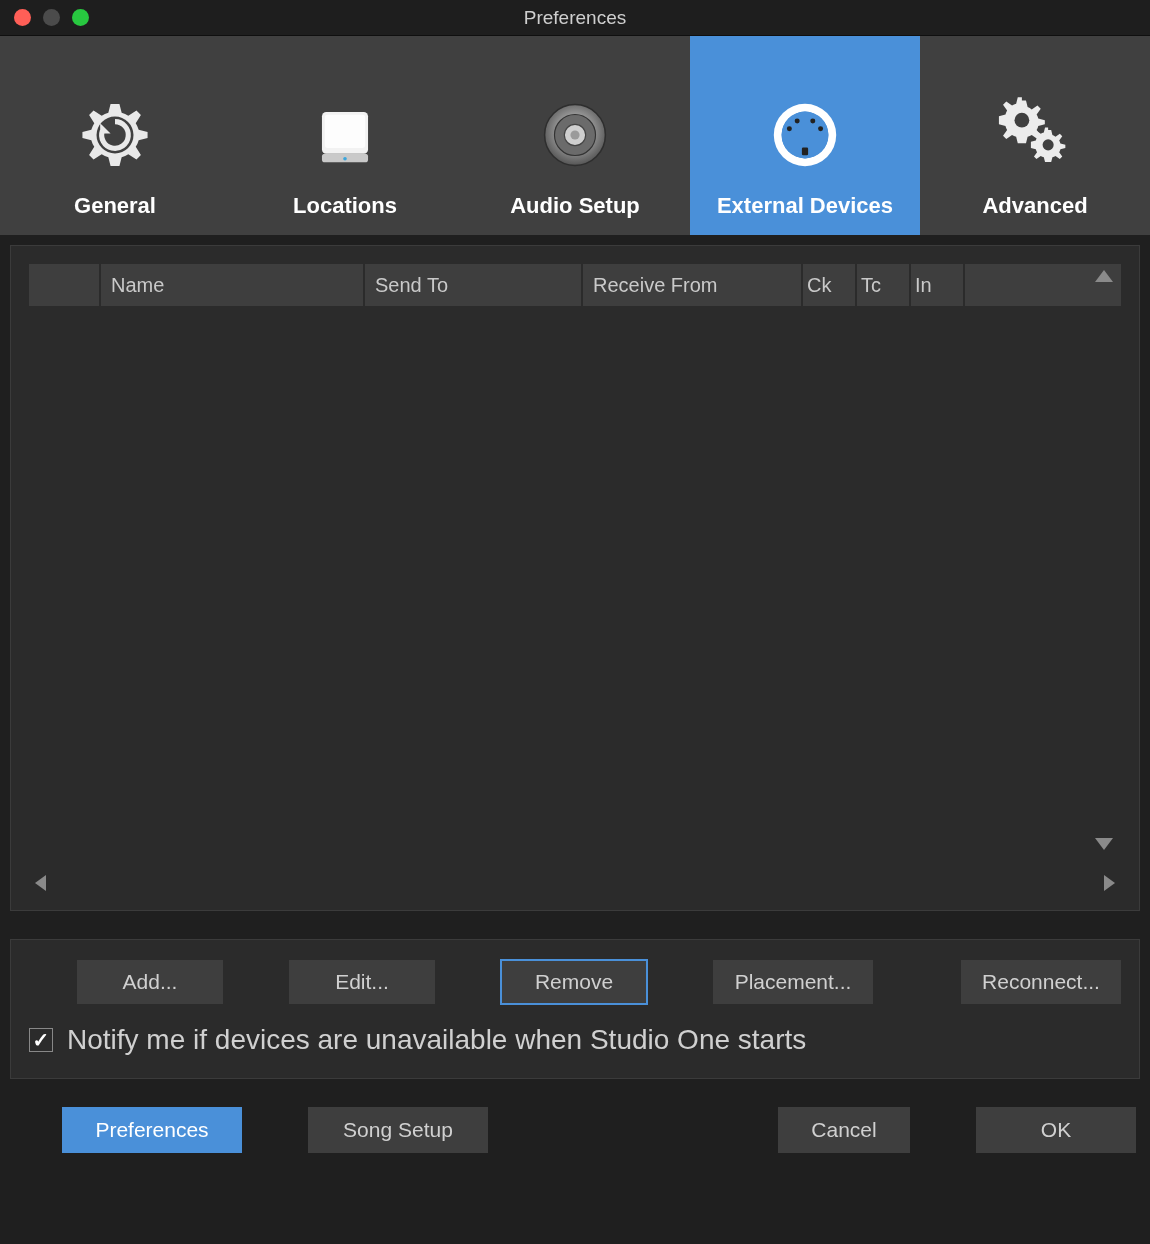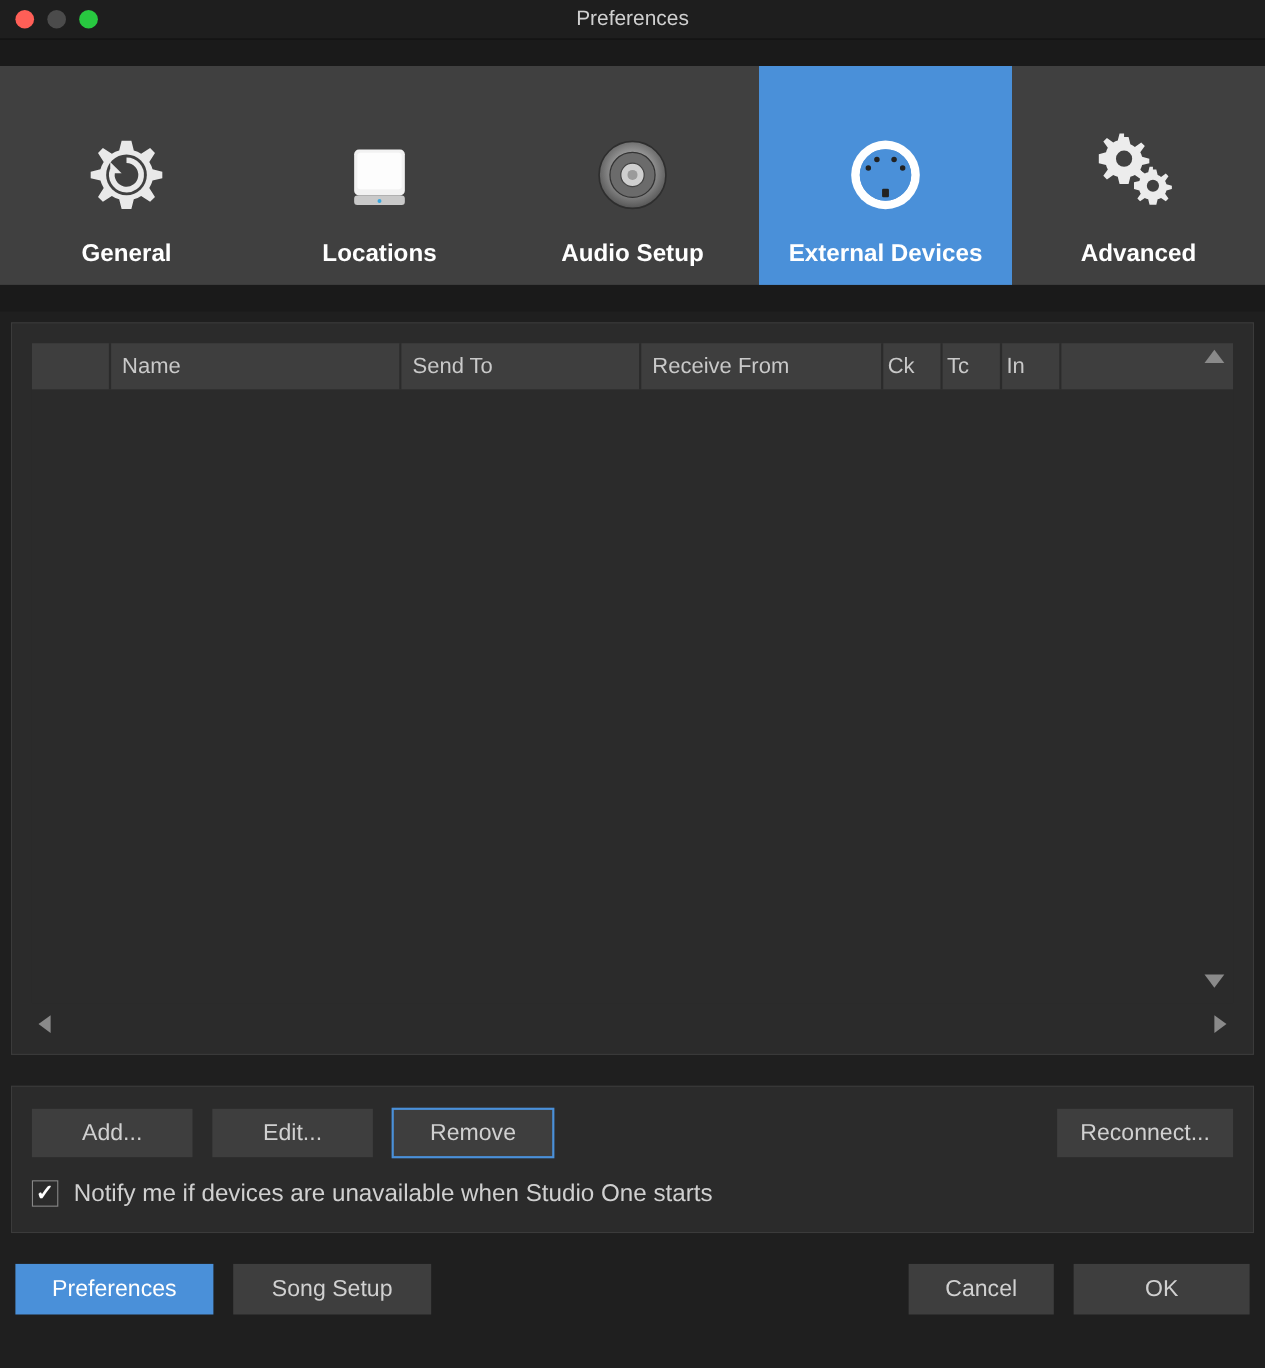--- a/index.html
+++ b/index.html
@@ -1,17 +1,17 @@
 <!DOCTYPE html>
 <html><head>
 <meta charset="utf-8">
 <style>
   * { box-sizing: border-box; margin: 0; padding: 0; user-select: none; }
   html, body { width: 1150px; height: 1244px; background: #1a1a1a; font-family: -apple-system, "Helvetica Neue", Arial, sans-serif; overflow: hidden; }
-  .window { width: 1150px; height: 1244px; display: flex; flex-direction: column; gap: 24px; }
+  .window { width: 1150px; height: 1244px; display: flex; flex-direction: column; }
 
   
   .titlebar { height: 36px; background: #1e1e1e; display: flex; align-items: center; position: relative; border-bottom: 1px solid #0f0f0f; }
   .traffic { display: flex; gap: 12px; padding-left: 14px; }
   .traffic .dot { width: 17px; height: 17px; border-radius: 50%; }
   .dot.red { background: #ff5f57; }
   .dot.yellow { background: #4b4b4b; }
   .dot.green { background: #28c840; }
   .titlebar .title { position: absolute; left: 0; right: 0; text-align: center; color: #cfcfcf; font-size: 19px; font-weight: 400; pointer-events: none; }
 
@@ -39,26 +39,26 @@
 
   .tri { width: 0; height: 0; }
   .tri.up { border-left: 9px solid transparent; border-right: 9px solid transparent; border-bottom: 12px solid #8a8a8a; }
   .tri.down { border-left: 9px solid transparent; border-right: 9px solid transparent; border-top: 12px solid #8a8a8a; }
   .tri.left { border-top: 8px solid transparent; border-bottom: 8px solid transparent; border-right: 11px solid #8a8a8a; position: absolute; left: 6px; top: 1px; }
   .tri.right { border-top: 8px solid transparent; border-bottom: 8px solid transparent; border-left: 11px solid #8a8a8a; position: absolute; right: 6px; top: 1px; }
 
   
   .actions-panel { padding: 20px 18px 22px 18px; display: flex; flex-direction: column; gap: 20px; }
   .action-row { display: flex; gap: 18px; }
-  .btn { height: 44px; background: #3e3e3e; color: #d0d0d0; font-size: 21px; display: flex; align-items: center; justify-content: center; border: none; cursor: pointer; font-family: inherit; }
+  .btn { height: 44px; background: #3e3e3e; color: #d0d0d0; font-size: 21px; display: flex; align-items: center; justify-content: center; border: none; cursor: pointer; font-family: inherit; margin-left: 48px; }
   .btn.w { width: 146px; }
   .btn.focused { outline: 2px solid #4a90d9; outline-offset: -1px; }
   .btn.disabled { color: #6e6e6e; }
   .flex-spacer { flex: 1; }
-  .checkbox-row { display: flex; align-items: center; gap: 14px; color: #d0d0d0; font-size: 22px; }
+  .checkbox-row { display: flex; align-items: center; gap: 14px; color: #d0d0d0; font-size: 28px; }
   .checkbox { width: 24px; height: 24px; border: 1px solid #888; background: #2b2b2b; display: flex; align-items: center; justify-content: center; cursor: pointer; }
   .checkbox.checked::after { content: "✓"; color: #fff; font-size: 20px; line-height: 1; font-weight: 700; }
 
   
   .footer { display: flex; gap: 18px; padding: 0 4px; }
   .footer .btn { width: 180px; height: 46px; }
   .footer .btn.primary { background: #4a90d9; color: #fff; font-weight: 500; }
 
 </style>
 </head>
@@ -184,20 +184,21 @@
         <div class="tri left"></div>
         <div class="tri right"></div>
       </div>
     </div>
 
     <div class="panel actions-panel">
       <div class="action-row">
         <button class="btn w">Add...</button>
         <button class="btn w">Edit...</button>
         <button class="btn w focused">Remove</button>
+        <button class="btn" style="width:160px">Placement...</button>
         <div class="flex-spacer"></div>
         <button class="btn" style="width:160px">Reconnect...</button>
       </div>
       <div class="checkbox-row">
         <div class="checkbox checked"></div>
         <span>Notify me if devices are unavailable when Studio One starts</span>
       </div>
     </div>
 
     <div class="footer">

